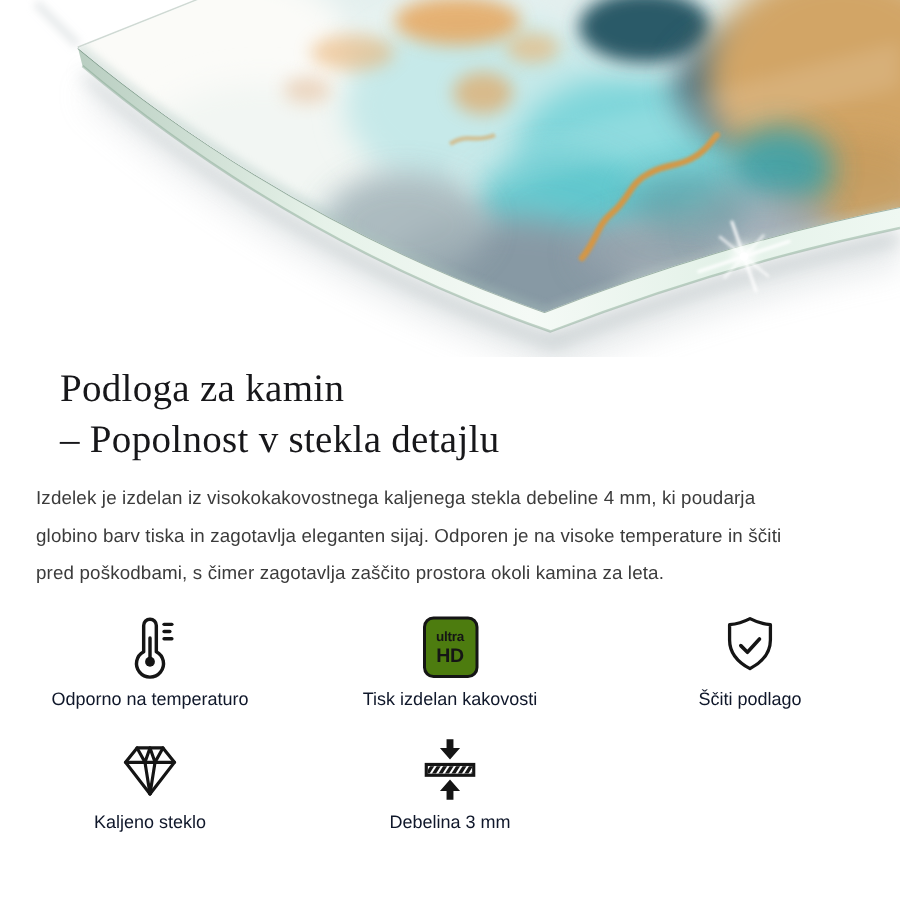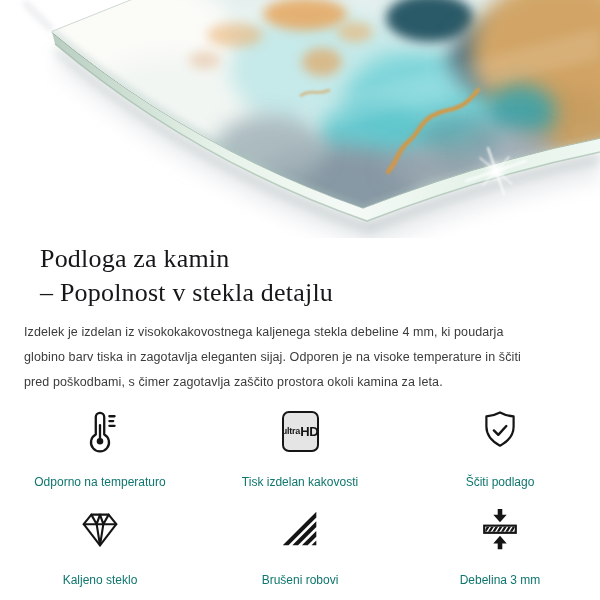--- a/index.html
+++ b/index.html
@@ -16,26 +16,26 @@
   .desc{
     margin:10px 38px 0 24px;width:524px;
     font-size:12.5px;line-height:25px;color:#3b3b3b;letter-spacing:.1px;
   }
   .features{
     display:grid;grid-template-columns:repeat(3,1fr);
     row-gap:16px;margin-top:12px;
   }
   .feature{display:flex;flex-direction:column;align-items:center;}
   .icon-box{height:48px;display:flex;align-items:center;justify-content:center;}
-  .feature-label{margin-top:20px;font-size:12px;color:#0f766e;text-align:right;}
+  .feature-label{margin-top:4px;font-size:12px;color:#0f172a;text-align:right;}
   .icon-svg{display:block;}
   .uhd{
     width:33px;height:37px;border:2.5px solid #151515;border-radius:7px;
-    display:flex;align-items:center;justify-content:center;
-    color:#151515;background:#e5e5e5;
+    display:flex;flex-direction:column;align-items:center;justify-content:center;
+    color:#151515;background:#4d7c0f;
   }
   .uhd .t{font-size:9px;font-weight:700;line-height:10px;letter-spacing:-.2px;}
   .uhd .b{font-size:13px;font-weight:700;line-height:15px;letter-spacing:-.3px;}
 </style>
 </head>
 <body>
 
 <svg class="hero-svg" width="600" height="238" viewBox="0 0 600 238">
   <defs>
     <clipPath id="surf">
@@ -164,31 +164,20 @@
         <path d="M15 9 H33 L41 19 L24 41 L7 19 Z"></path>
         <path d="M7 19 H41"></path>
         <path d="M15 9 L20.5 19 L24 9 L27.5 19 L33 9"></path>
         <path d="M20.5 19 L24 41"></path>
         <path d="M27.5 19 L24 41"></path>
       </svg>
     </div>
     <div class="feature-label">Kaljeno steklo</div>
   </div>
 
-  <div class="feature">
-    <div class="icon-box">
-      <svg class="icon-svg" width="46" height="46" viewBox="0 0 48 48" fill="#151515" stroke="none">
-        <polygon points="6,41 12,41 41,12 41,6"></polygon>
-        <polygon points="16,41 22,41 41,22 41,16"></polygon>
-        <polygon points="26,41 32,41 41,32 41,26"></polygon>
-        <polygon points="36,41 41,41 41,36"></polygon>
-      </svg>
-    </div>
-    <div class="feature-label">Brušeni robovi</div>
-  </div>
 
   <div class="feature">
     <div class="icon-box">
       <svg class="icon-svg" width="46" height="46" viewBox="0 0 48 48">
         <defs>
           <clipPath id="hatchclip">
               <rect x="8.7" y="21.7" width="30.6" height="5.1"></rect>
             </clipPath>
         </defs>
         <g fill="#151515" stroke="none">

